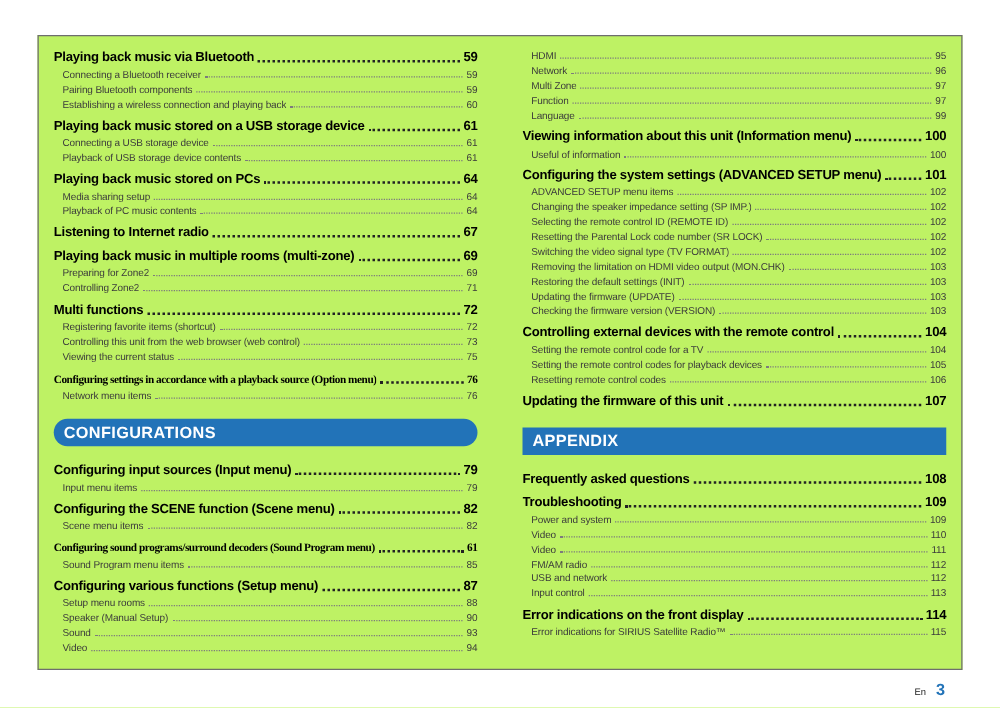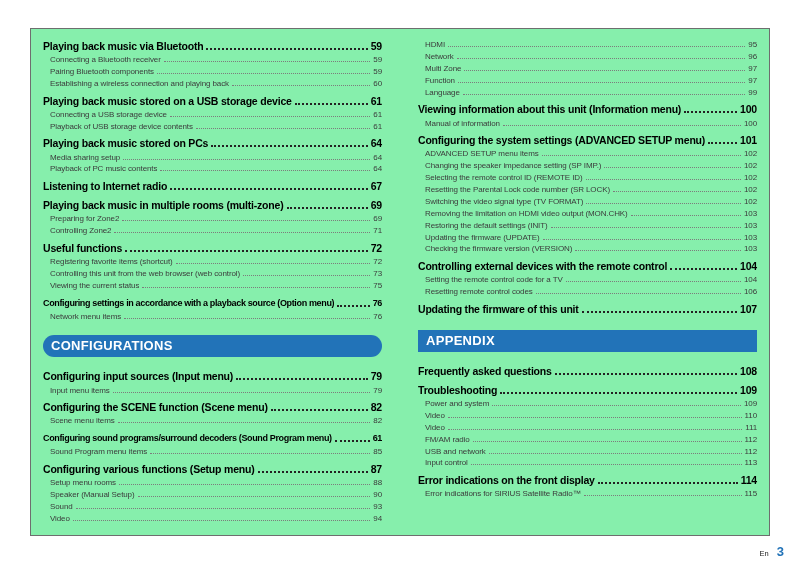--- a/index.html
+++ b/index.html
@@ -11,33 +11,33 @@
     position: relative;
     overflow: hidden;
   }
   .frame {
     position: absolute;
     top: 28px; left: 30px; right: 30px; bottom: 30px;
     border: 1px solid #6e6e6e;
     padding: 10px 12px 6px 12px;
     display: flex;
     gap: 36px;
-    background: #86efac;
+    background: #bef264;
   }
   .col { flex: 1 1 0; min-width: 0; display: flex; flex-direction: column; }
 
   .row { display: flex; align-items: baseline; }
 
   .row.heading {
     margin-top: 5px; margin-bottom: 1px;
     font-size: 10.5px; font-weight: bold; color: #000;
     letter-spacing: -0.2px; line-height: 13px;
   }
   .col > .row.heading:first-child { margin-top: 1px; }
-  .row.heading.tight { font-size: 9px; letter-spacing: -0.35px; }
+  .row.heading.tight { font-size: 9px; letter-spacing: -0.35px; font-family: Liberation Serif, serif; }
 
   .row.sub {
     font-size: 8px; color: #3b3b3b;
     padding: 1.2px 0 1.2px 7px;
     letter-spacing: -0.1px; line-height: 9.5px; justify-content: space-between;
   }
 
   .label { white-space: nowrap; flex: 0 1 auto; overflow: hidden; }
   .leader { flex: 1 1 12px; min-width: 10px; align-self: flex-end; margin: 0 3px; }
   .heading .leader { border-bottom: 2px dotted #222; margin-bottom: 3px; }
@@ -47,21 +47,21 @@
 
   .banner {
     margin: 13px 0 8px 0;
     padding: 3px 8px 4px 8px;
     color: #ffffff; font-weight: bold;
     font-size: 13px; letter-spacing: 0.3px;
     line-height: 15px;
   }
 
   .footer {
-    position: absolute; right: 16px; bottom: 7px;
+    position: absolute; right: 44px; bottom: 7px;
     display: flex; align-items: baseline; gap: 8px;
   }
   .footer .lang { font-size: 7.5px; color: #222; }
   .footer .pagenum { font-size: 13px; font-weight: bold; }
 </style>
 </head>
 <body>
 
 <div class="frame">
   <div class="col" id="col-left">
@@ -129,21 +129,21 @@
         <span class="label">Preparing for Zone2</span>
         <span class="leader"></span>
         <span class="pageno">69</span>
       </div>
       <div class="row sub">
         <span class="label">Controlling Zone2</span>
         <span class="leader"></span>
         <span class="pageno">71</span>
       </div>
       <div class="row heading">
-        <span class="label">Useful functions</span>
+        <span class="label">Multi functions</span>
         <span class="leader"></span>
         <span class="pageno">72</span>
       </div>
       <div class="row sub">
         <span class="label">Registering favorite items (shortcut)</span>
         <span class="leader"></span>
         <span class="pageno">72</span>
       </div>
       <div class="row sub">
         <span class="label">Controlling this unit from the web browser (web control)</span>
@@ -247,21 +247,21 @@
         <span class="label">Language</span>
         <span class="leader"></span>
         <span class="pageno">99</span>
       </div>
       <div class="row heading">
         <span class="label">Viewing information about this unit (Information menu)</span>
         <span class="leader"></span>
         <span class="pageno">100</span>
       </div>
       <div class="row sub">
-        <span class="label">Manual of information</span>
+        <span class="label">Useful of information</span>
         <span class="leader"></span>
         <span class="pageno">100</span>
       </div>
       <div class="row heading">
         <span class="label">Configuring the system settings (ADVANCED SETUP menu)</span>
         <span class="leader"></span>
         <span class="pageno">101</span>
       </div>
       <div class="row sub">
         <span class="label">ADVANCED SETUP menu items</span>
@@ -310,20 +310,25 @@
       </div>
       <div class="row heading">
         <span class="label">Controlling external devices with the remote control</span>
         <span class="leader"></span>
         <span class="pageno">104</span>
       </div>
       <div class="row sub">
         <span class="label">Setting the remote control code for a TV</span>
         <span class="leader"></span>
         <span class="pageno">104</span>
+      </div>
+      <div class="row sub">
+        <span class="label">Setting the remote control codes for playback devices</span>
+        <span class="leader"></span>
+        <span class="pageno">105</span>
       </div>
       <div class="row sub">
         <span class="label">Resetting remote control codes</span>
         <span class="leader"></span>
         <span class="pageno">106</span>
       </div>
       <div class="row heading">
         <span class="label">Updating the firmware of this unit</span>
         <span class="leader"></span>
         <span class="pageno">107</span>

